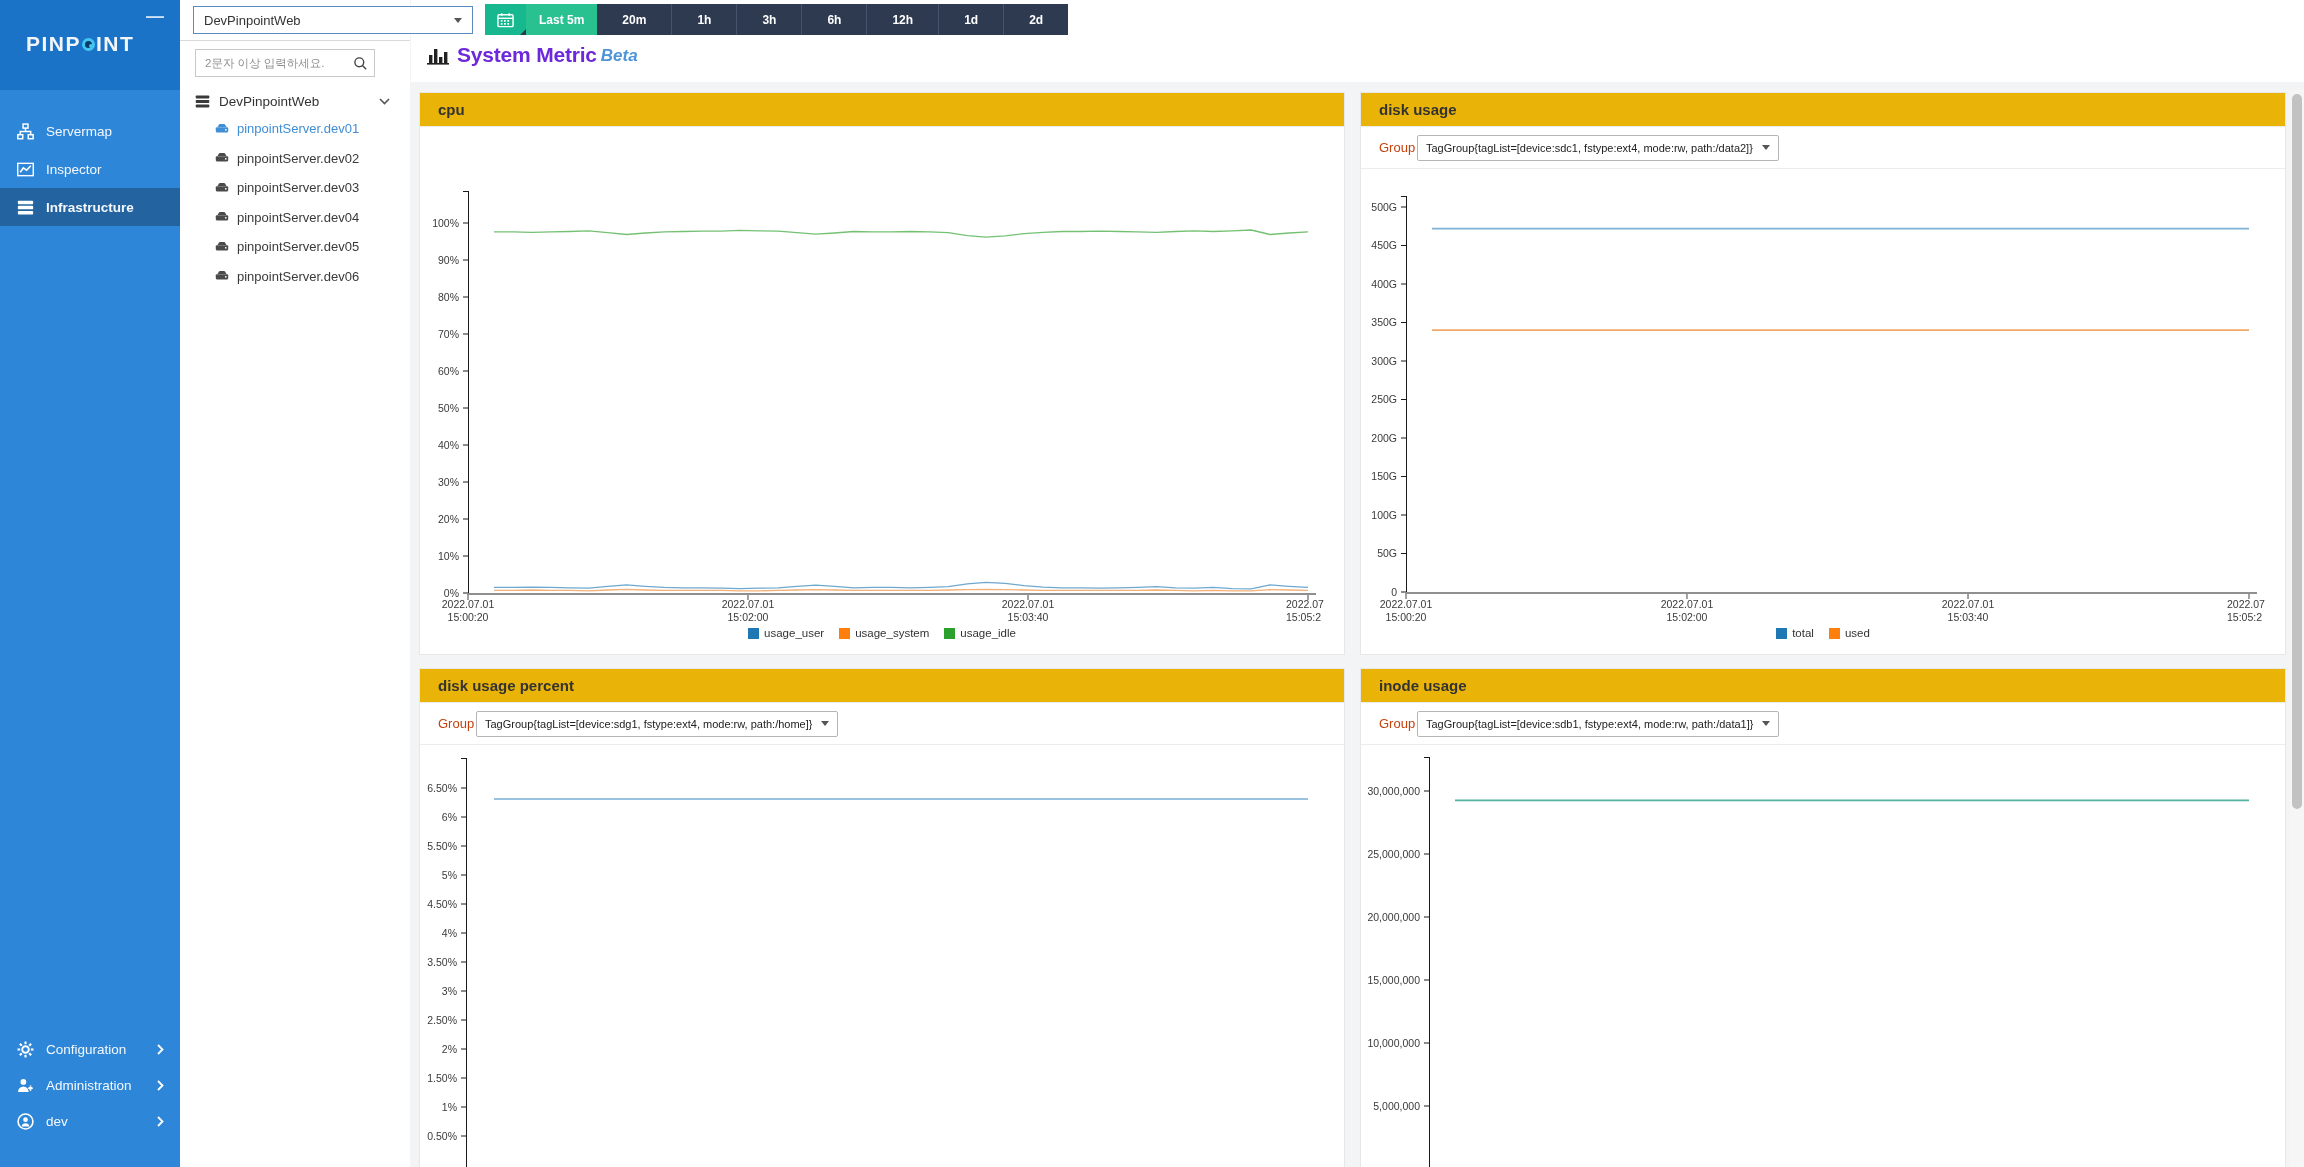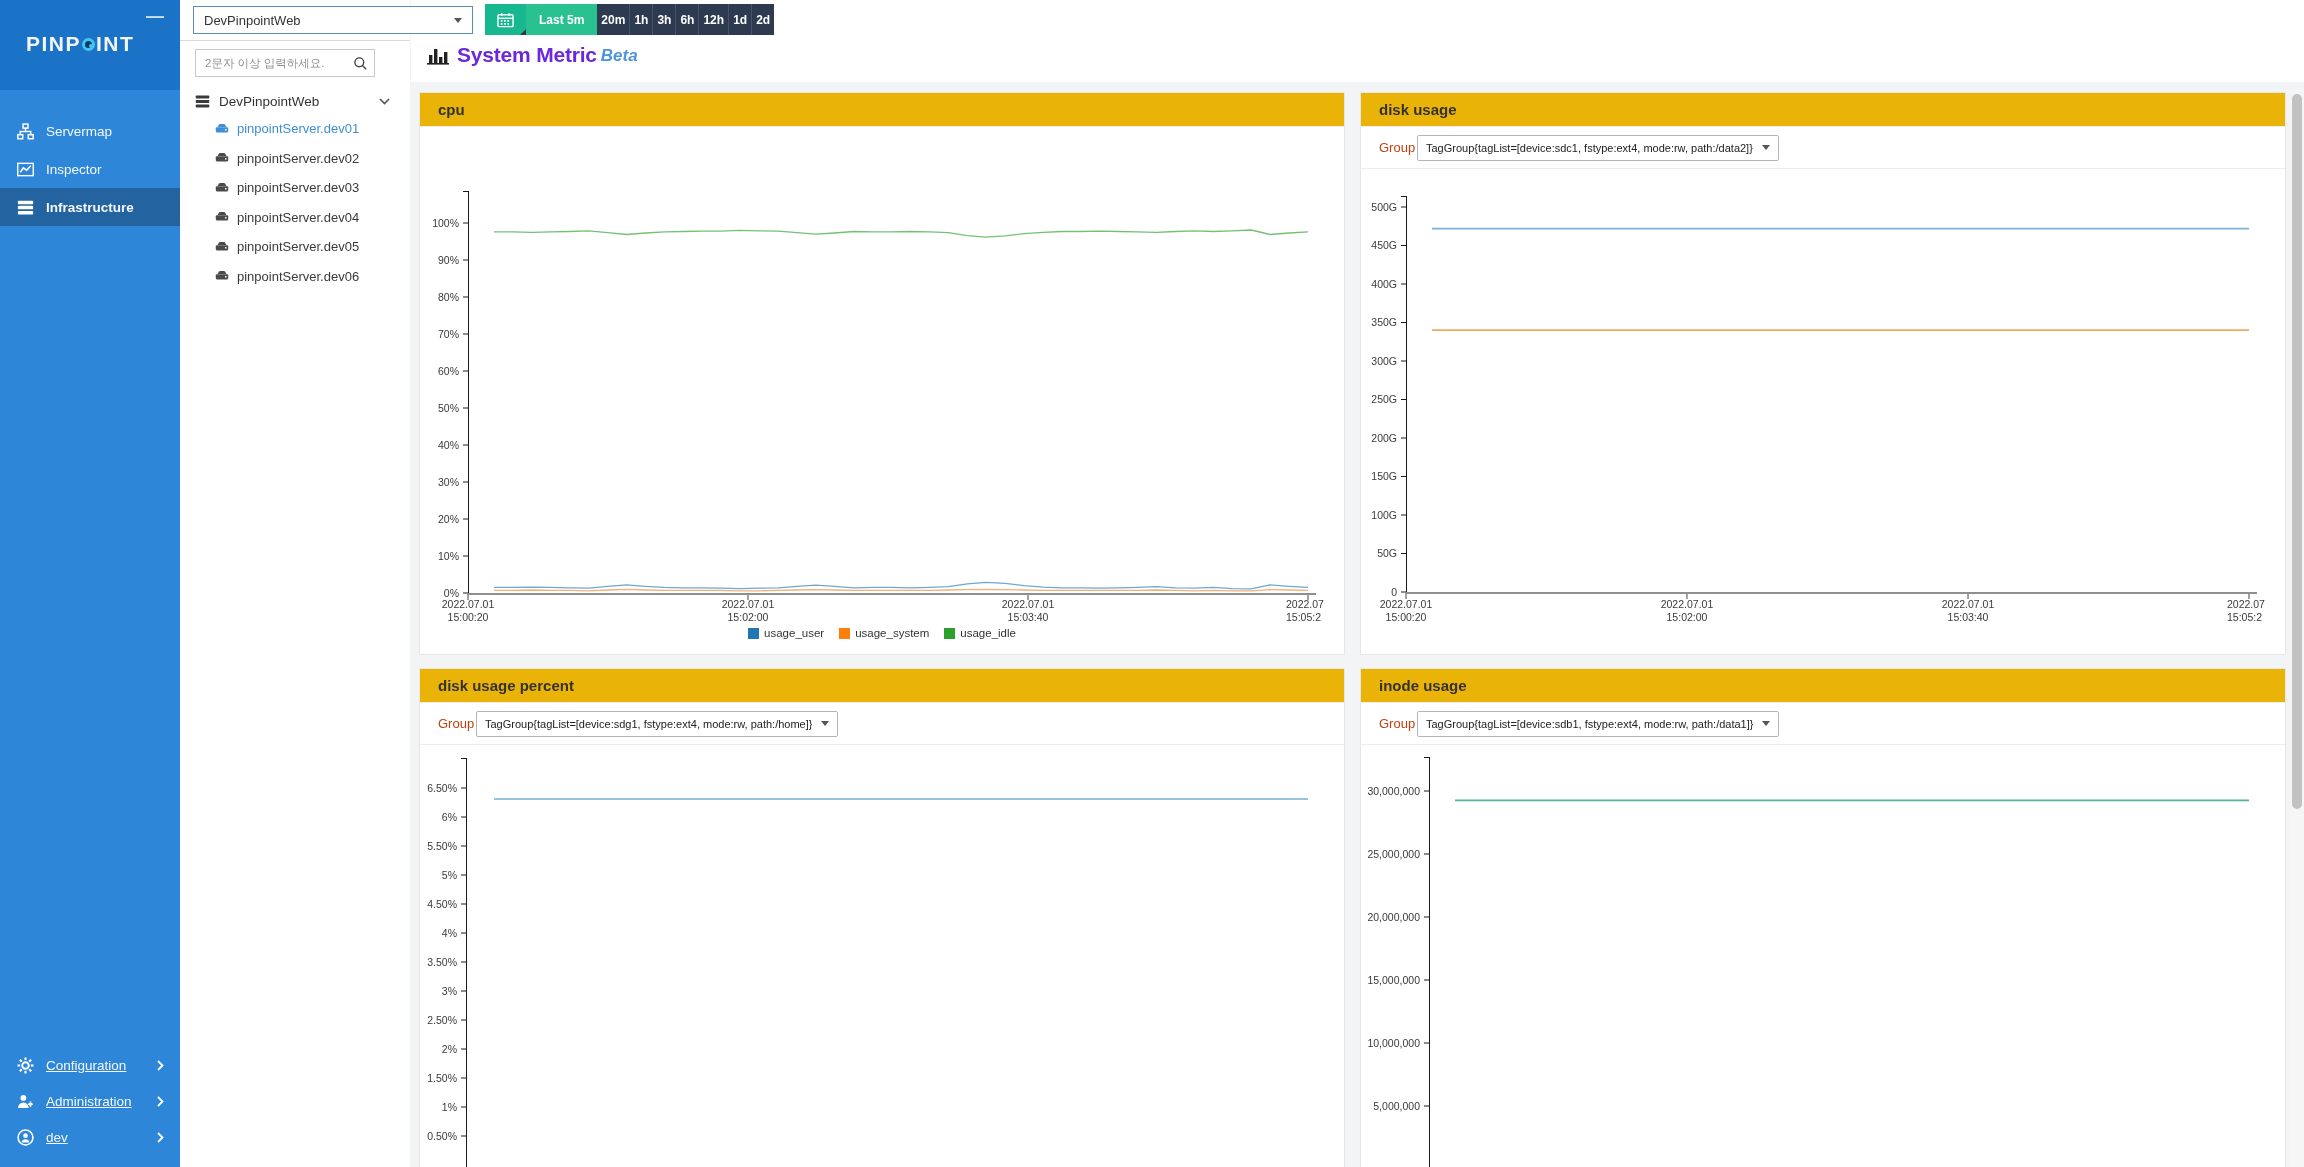--- a/index.html
+++ b/index.html
@@ -10,21 +10,21 @@
   #sidebar { position:absolute; left:0; top:0; width:180px; height:1167px; background:#2d86d8; color:#fff; }
   #logo-band { position:relative; height:90px; background:#1b73c8; }
   #logo { position:absolute; left:26px; top:32px; font-size:21px; letter-spacing:1.5px; font-weight:700; color:#f2f6fa; display:flex; align-items:center; }
   #logo .logo-o { display:inline-block; width:13px; height:13px; border:3px solid #41c5f2; border-radius:50%; margin:0 1px; position:relative; background:#0d3a66; }
   #logo .logo-o::after { content:''; position:absolute; left:3.5px; top:3.5px; width:4px; height:4px; background:#41c5f2; border-radius:50%; }
   #collapse-btn { position:absolute; right:16px; top:6px; color:#cfe3f5; font-size:18px; font-weight:700; cursor:pointer; }
   .nav-list { margin-top:22px; }
   .nav-item { height:38px; display:flex; align-items:center; padding-left:17px; font-size:13.5px; cursor:pointer; color:#f4f8fc; }
   .nav-item.active { background:#2263a0; font-weight:700; }
   .nav-item .ic { width:17px; height:17px; margin-right:12px; display:inline-flex; }
-  #bottom-nav { position:absolute; left:0; bottom:12px; width:100%;text-decoration:underline; }
+  #bottom-nav { position:absolute; left:0; bottom:28px; width:100%; }
   .bnav-item { height:36px; display:flex; align-items:center; padding:0 16px 0 17px; font-size:13.5px; cursor:pointer; color:#f4f8fc; }
   .bnav-item .ic { width:17px; height:17px; margin-right:12px; display:inline-flex; }
   .bnav-item .chev { margin-left:auto; display:inline-flex; }
 
   
   #tree-panel { position:absolute; left:180px; top:0; width:230px; height:1167px; background:#fff; }
   #tree-header-border { position:absolute; left:180px; top:40px; width:230px; height:0; border-top:1px solid #d9d9d9; }
   #tree-right-border { position:absolute; left:410px; top:40px; width:0; height:1127px; border-left:1px solid #e3e3e3; }
   #app-select { position:absolute; left:193px; top:6px; width:280px; height:28px; background:#fff; border:1px solid #5b8cc1; display:flex; align-items:center; padding:0 10px; font-size:13px; color:#333; cursor:pointer; z-index:5; }
   #app-select .caret { margin-left:auto; }
@@ -42,21 +42,21 @@
   
   #main-bg { position:absolute; left:410px; top:0; width:1894px; height:1167px; background:#f3f4f5; }
   #main-header { position:absolute; left:411px; top:0; width:1893px; height:82px; background:#fff; }
   #page-title { position:absolute; left:427px; top:43px; display:flex; align-items:flex-end; z-index:4; }
   #page-title .t-ic { margin-right:8px; margin-bottom:2px; }
   #page-title .t-main { font-size:21px; font-weight:700; color:#6d28d9; letter-spacing:-0.2px; }
   #page-title .t-beta { font-size:17px; font-weight:700; font-style:italic; color:#4d94d8; margin-left:4px; margin-bottom:1px; }
 
   
   #time-bar { position:absolute; left:485px; top:4px; height:31px; display:flex; background:#2d3a50; z-index:6; }
-  .tbtn { height:31px; display:flex; align-items:center; justify-content:center; color:#fff; font-size:12px; font-weight:700; padding:0 4px; cursor:pointer; }
+  .tbtn { height:31px; display:flex; align-items:center; justify-content:center; color:#fff; font-size:12px; font-weight:700; padding:0 25px; cursor:pointer; }
   .tbtn.dark + .tbtn.dark { border-left:1px solid #46536b; }
   .tbtn.teal { background:#17b890; padding:0 12px; position:relative; }
   .tbtn.active { background:#2ac191; padding:4px 13px; }
   .tbtn.teal .notch { position:absolute; bottom:0; right:-0.5px; width:0; height:0; border-style:solid; border-width:0 0 7px 7px; border-color:transparent transparent #2d3a50 transparent; }
 
   
   .panel { position:absolute; width:926px; background:#fff; border:1px solid #e7e7e7; overflow:hidden; }
   .ptitle { height:34px; line-height:33px; padding-left:18px; font-size:15px; font-weight:700; color:#333; border-bottom:1px solid #ececec; position:relative; z-index:2; background:#eab308; }
   .grouprow { height:42px; display:flex; align-items:center; padding-left:18px; border-bottom:1px solid #ececec; position:relative; z-index:2; background:#fff; }
   .grouprow .glabel { font-size:13px; color:#c2410c; width:38px; }
@@ -430,20 +430,30 @@
       <text x="325.9719" y="528" text-anchor="middle">15:02:00</text>
       <line x1="607.0281" y1="501" x2="607.0281" y2="506" stroke="#444" stroke-width="1"></line>
       <text x="607.0281" y="515" text-anchor="middle">2022.07.01</text>
       <text x="607.0281" y="528" text-anchor="middle">15:03:40</text>
       <line x1="888" y1="501" x2="888" y2="506" stroke="#444" stroke-width="1"></line>
       <text x="866" y="515" text-anchor="start">2022.07</text>
       <text x="866" y="528" text-anchor="start">15:05:2</text>
       <polyline points="71.0,135.6 888.0,135.6" fill="none" stroke="#7fb3d5" stroke-width="1.7" stroke-linejoin="round"></polyline>
       <polyline points="71.0,237.2 888.0,237.2" fill="none" stroke="#f2a966" stroke-width="1.7" stroke-linejoin="round"></polyline>
     </svg>
+  <div class="legend">
+      <span class="legend-item">
+        <span class="sw" style="background:#1f77b4"></span>
+        <span>total</span>
+      </span>
+      <span class="legend-item">
+        <span class="sw" style="background:#ff7f0e"></span>
+        <span>used</span>
+      </span>
+    </div>
 </div>
 
 <div class="panel" style="left:419px; top:668px; height:560px;">
   <div class="ptitle">disk usage percent</div>
   <div class="grouprow">
     <span class="glabel">Group</span>
     <div class="gselect">
       <span>TagGroup{tagList=[device:sdg1, fstype:ext4, mode:rw, path:/home]}</span>
       <i class="caret"></i>
     </div>

